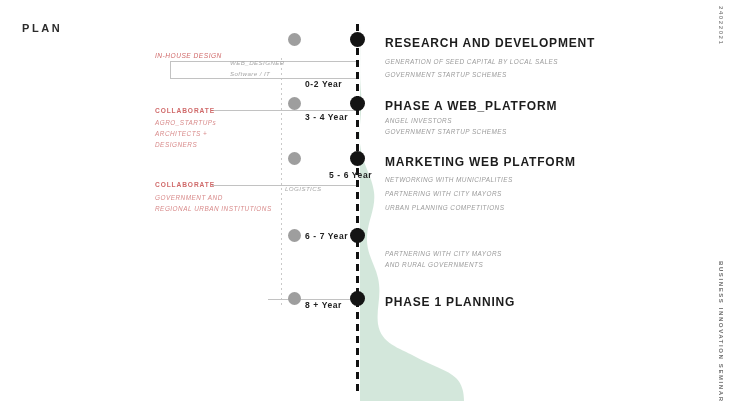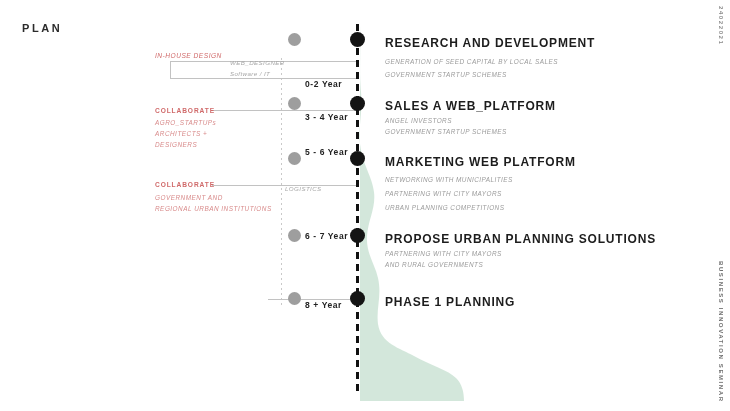--- a/index.html
+++ b/index.html
@@ -152,36 +152,35 @@
   <div class="node-gray" style="top:33px;"></div>
   <div class="node-black" style="top:32px;"></div>
   <div class="year-label" style="top:35px;margin-top:44px;">0-2 Year</div>
   <div class="ms-title" style="top:36px;">RESEARCH AND DEVELOPMENT</div>
   <div class="ms-item" style="top:58px;">GENERATION OF SEED CAPITAL BY LOCAL SALES</div>
   <div class="ms-item" style="top:71px;">GOVERNMENT STARTUP SCHEMES</div>
 
   <div class="node-gray" style="top:97px;"></div>
   <div class="node-black" style="top:96px;"></div>
   <div class="year-label" style="top:112px;">3 - 4 Year</div>
-  <div class="ms-title" style="top:99px;">SALES A WEB_PLATFORM</div>
+  <div class="ms-title" style="top:99px;">PHASE A WEB_PLATFORM</div>
   <div class="ms-item" style="top:117px;">ANGEL INVESTORS</div>
   <div class="ms-item" style="top:128px;">GOVERNMENT STARTUP SCHEMES</div>
 
   <div class="node-gray" style="top:152px;"></div>
   <div class="node-black" style="top:151px;"></div>
-  <div class="year-label" style="top:147px;">5 - 6 Year</div>
+  <div class="year-label" style="top:170px;margin-left:24px;">5 - 6 Year</div>
   <div class="ms-title" style="top:155px;">MARKETING WEB PLATFORM</div>
   <div class="ms-item" style="top:176px;">NETWORKING WITH MUNICIPALITIES</div>
   <div class="ms-item" style="top:190px;">PARTNERING WITH CITY MAYORS</div>
   <div class="ms-item" style="top:204px;">URBAN PLANNING COMPETITIONS</div>
 
   <div class="node-gray" style="top:229px;"></div>
   <div class="node-black" style="top:228px;"></div>
   <div class="year-label" style="top:231px;">6 - 7 Year</div>
-  <div class="ms-title" style="top:232px;">PROPOSE URBAN PLANNING SOLUTIONS</div>
   <div class="ms-item" style="top:250px;">PARTNERING WITH CITY MAYORS</div>
   <div class="ms-item" style="top:261px;">AND RURAL GOVERNMENTS</div>
 
   <div class="node-gray" style="top:292px;"></div>
   <div class="node-black" style="top:291px;"></div>
   <div class="year-label" style="top:300px;">8 + Year</div>
   <div class="ms-title" style="top:295px;">PHASE 1 PLANNING</div>
 
   <div class="lh-head italic" style="left:155px; top:52px;">IN-HOUSE DESIGN</div>
 

